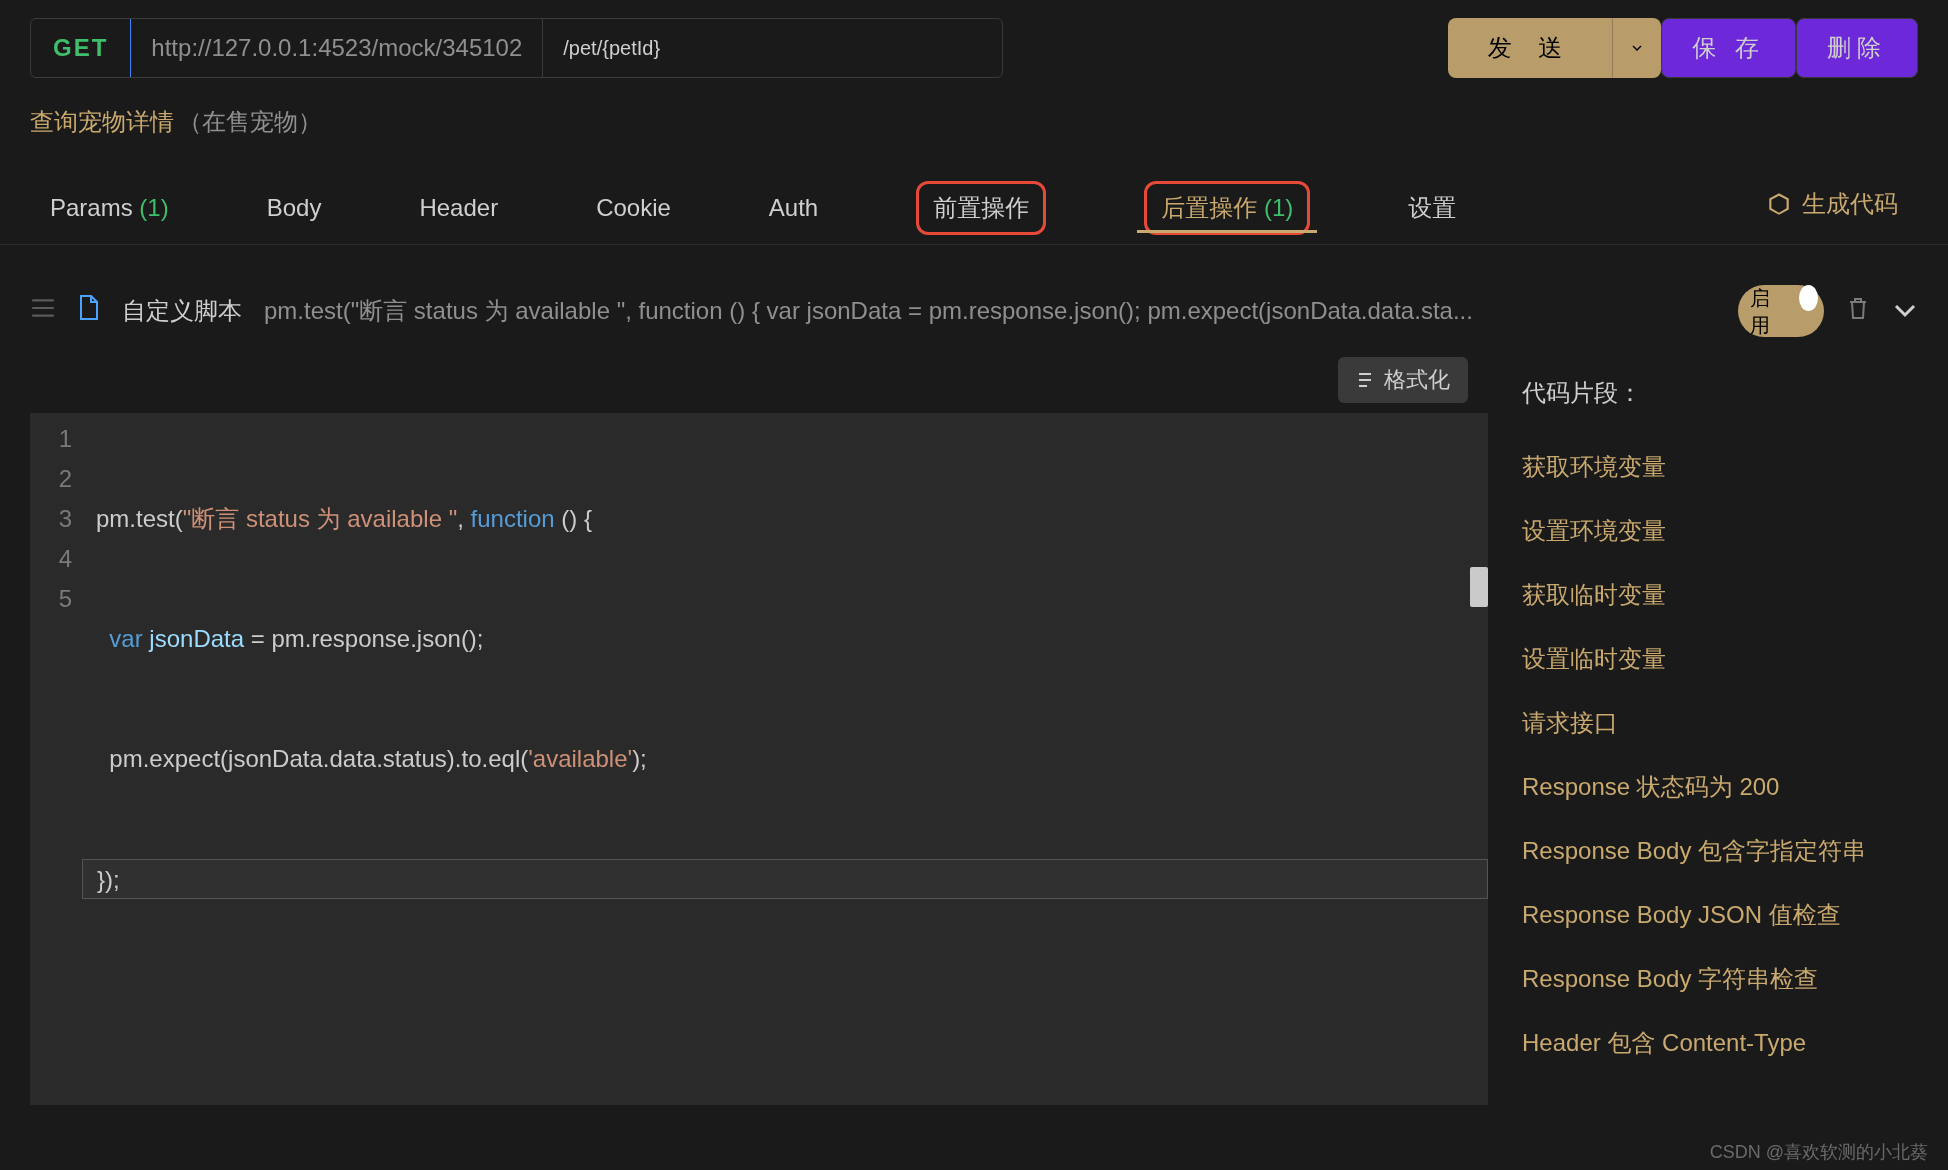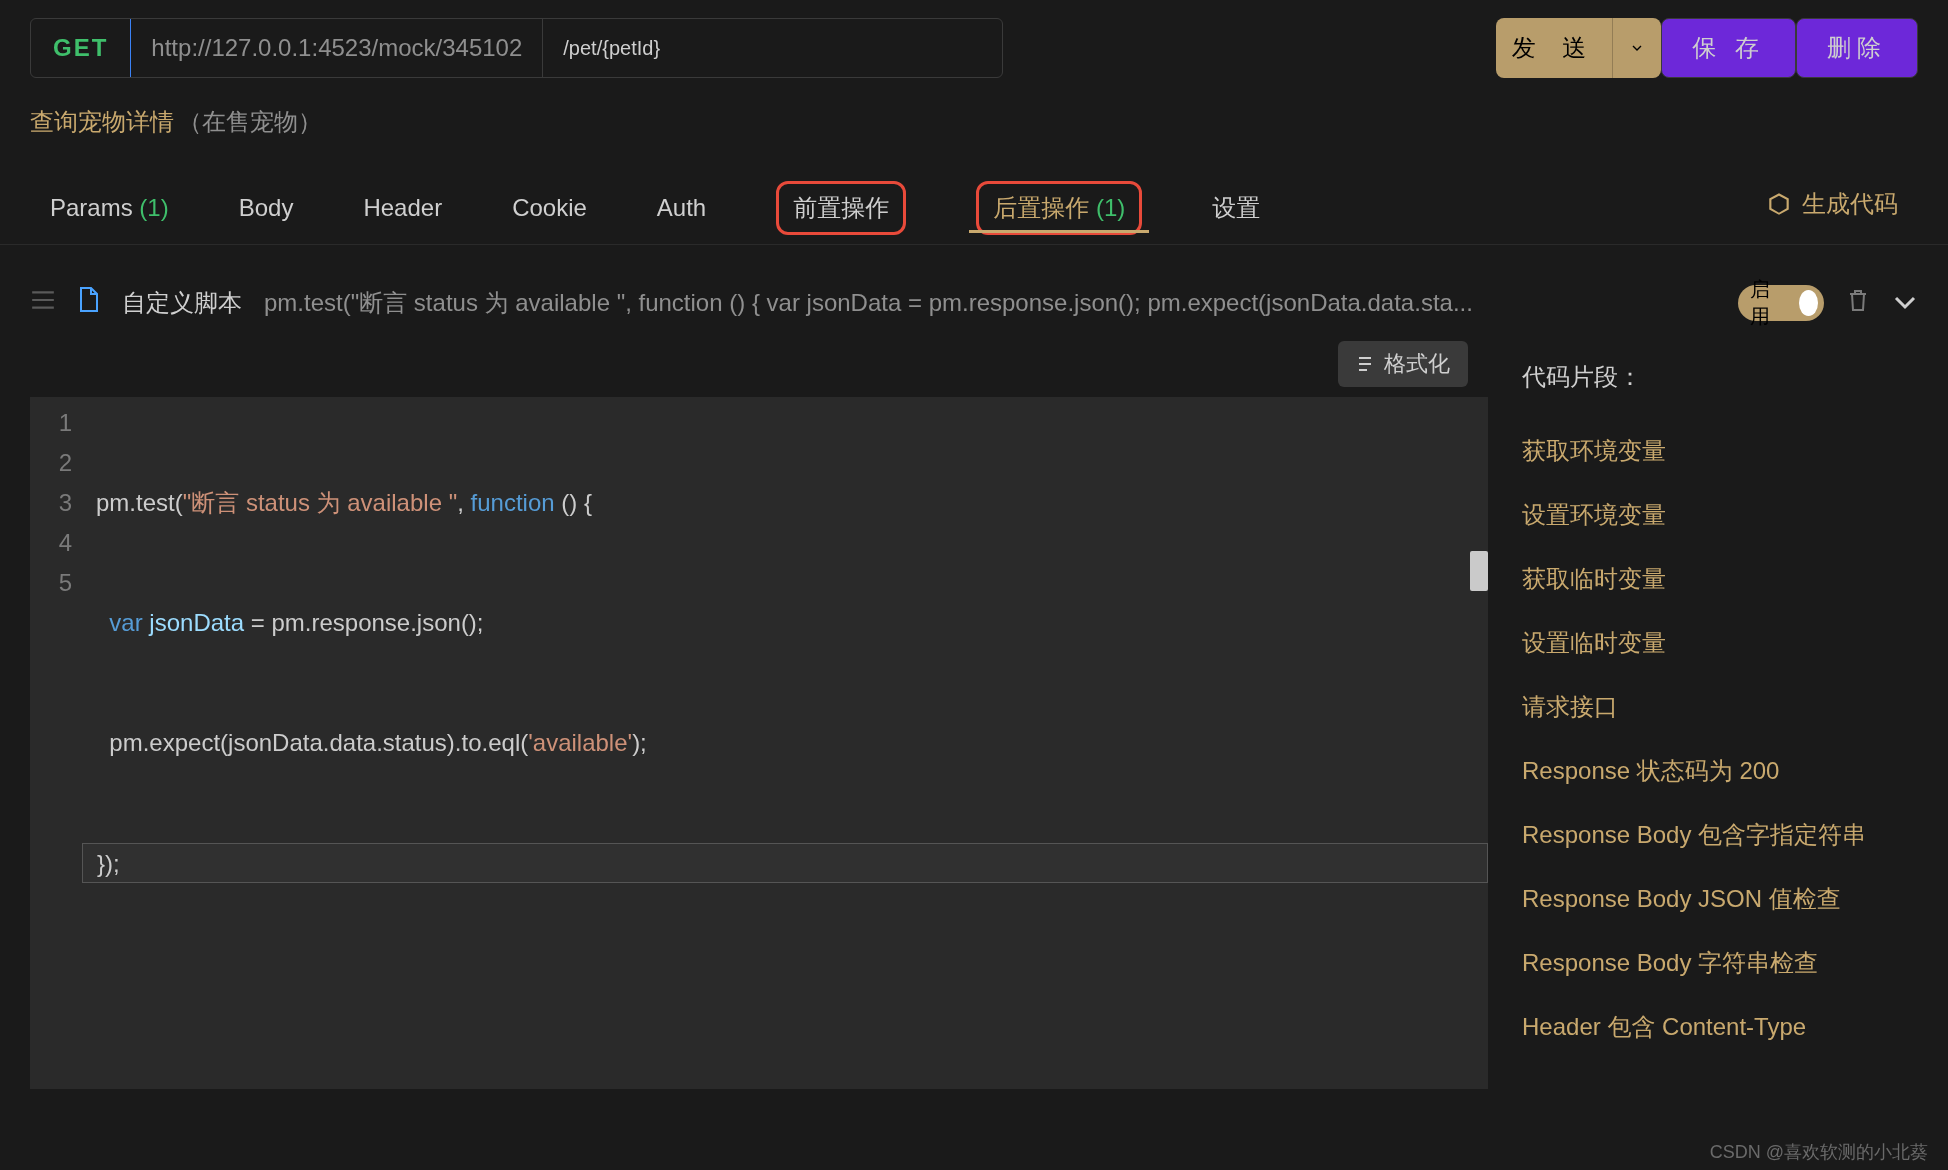--- a/index.html
+++ b/index.html
@@ -71,21 +71,21 @@
     letter-spacing: 6px;
   }
   .btn.primary {
     background: #b89d6b;
     color: #000;
     border: none;
     display: flex;
     align-items: center;
     padding: 0;
   }
-  .btn.primary .send-label { padding: 0 16px; letter-spacing: 10px;}
+  .btn.primary .send-label { padding: 0 40px; letter-spacing: 10px;}
   .btn.primary .caret {
     border-left: 1px solid rgba(0,0,0,0.2);
     height: 100%;
     display: flex;
     align-items: center;
     padding: 0 16px;
   }
   .caret svg { width: 16px; height: 16px; }
 
   
@@ -98,20 +98,21 @@
   }
   .title-main { color: #c9a96e; }
   .title-sub { color: #8f8f8f; }
 
   
   .tabs-row {
     display: flex;
     align-items: center;
     padding: 40px 50px 0 50px;
     border-bottom: 1px solid #2a2a2a;
+    gap: 28px;
   }
   .tab {
     font-size: 24px;
     color: #cfcfcf;
     padding: 14px 0 20px 0;
     margin-right: 70px;
     cursor: pointer;
     position: relative;
   }
   .tab .count { color: #3fbf6b; }
@@ -162,24 +163,23 @@
   }
   .right-controls {
     margin-left: auto;
     display: flex;
     align-items: center;
     gap: 22px;
   }
   .toggle {
     background: #b89d6b;
     border-radius: 30px;
-    height: 36px;
+    height: 52px;
     width: 86px;
     display: flex;
-    align-items: center;
     padding: 0 6px 0 12px;
     color: #000;
     font-size: 20px;
     cursor: pointer;
     gap: 20px;
   }
   .toggle .knob {
     width: 26px; height: 26px; border-radius: 50%; background: #fff;
     margin-left: auto;
   }

